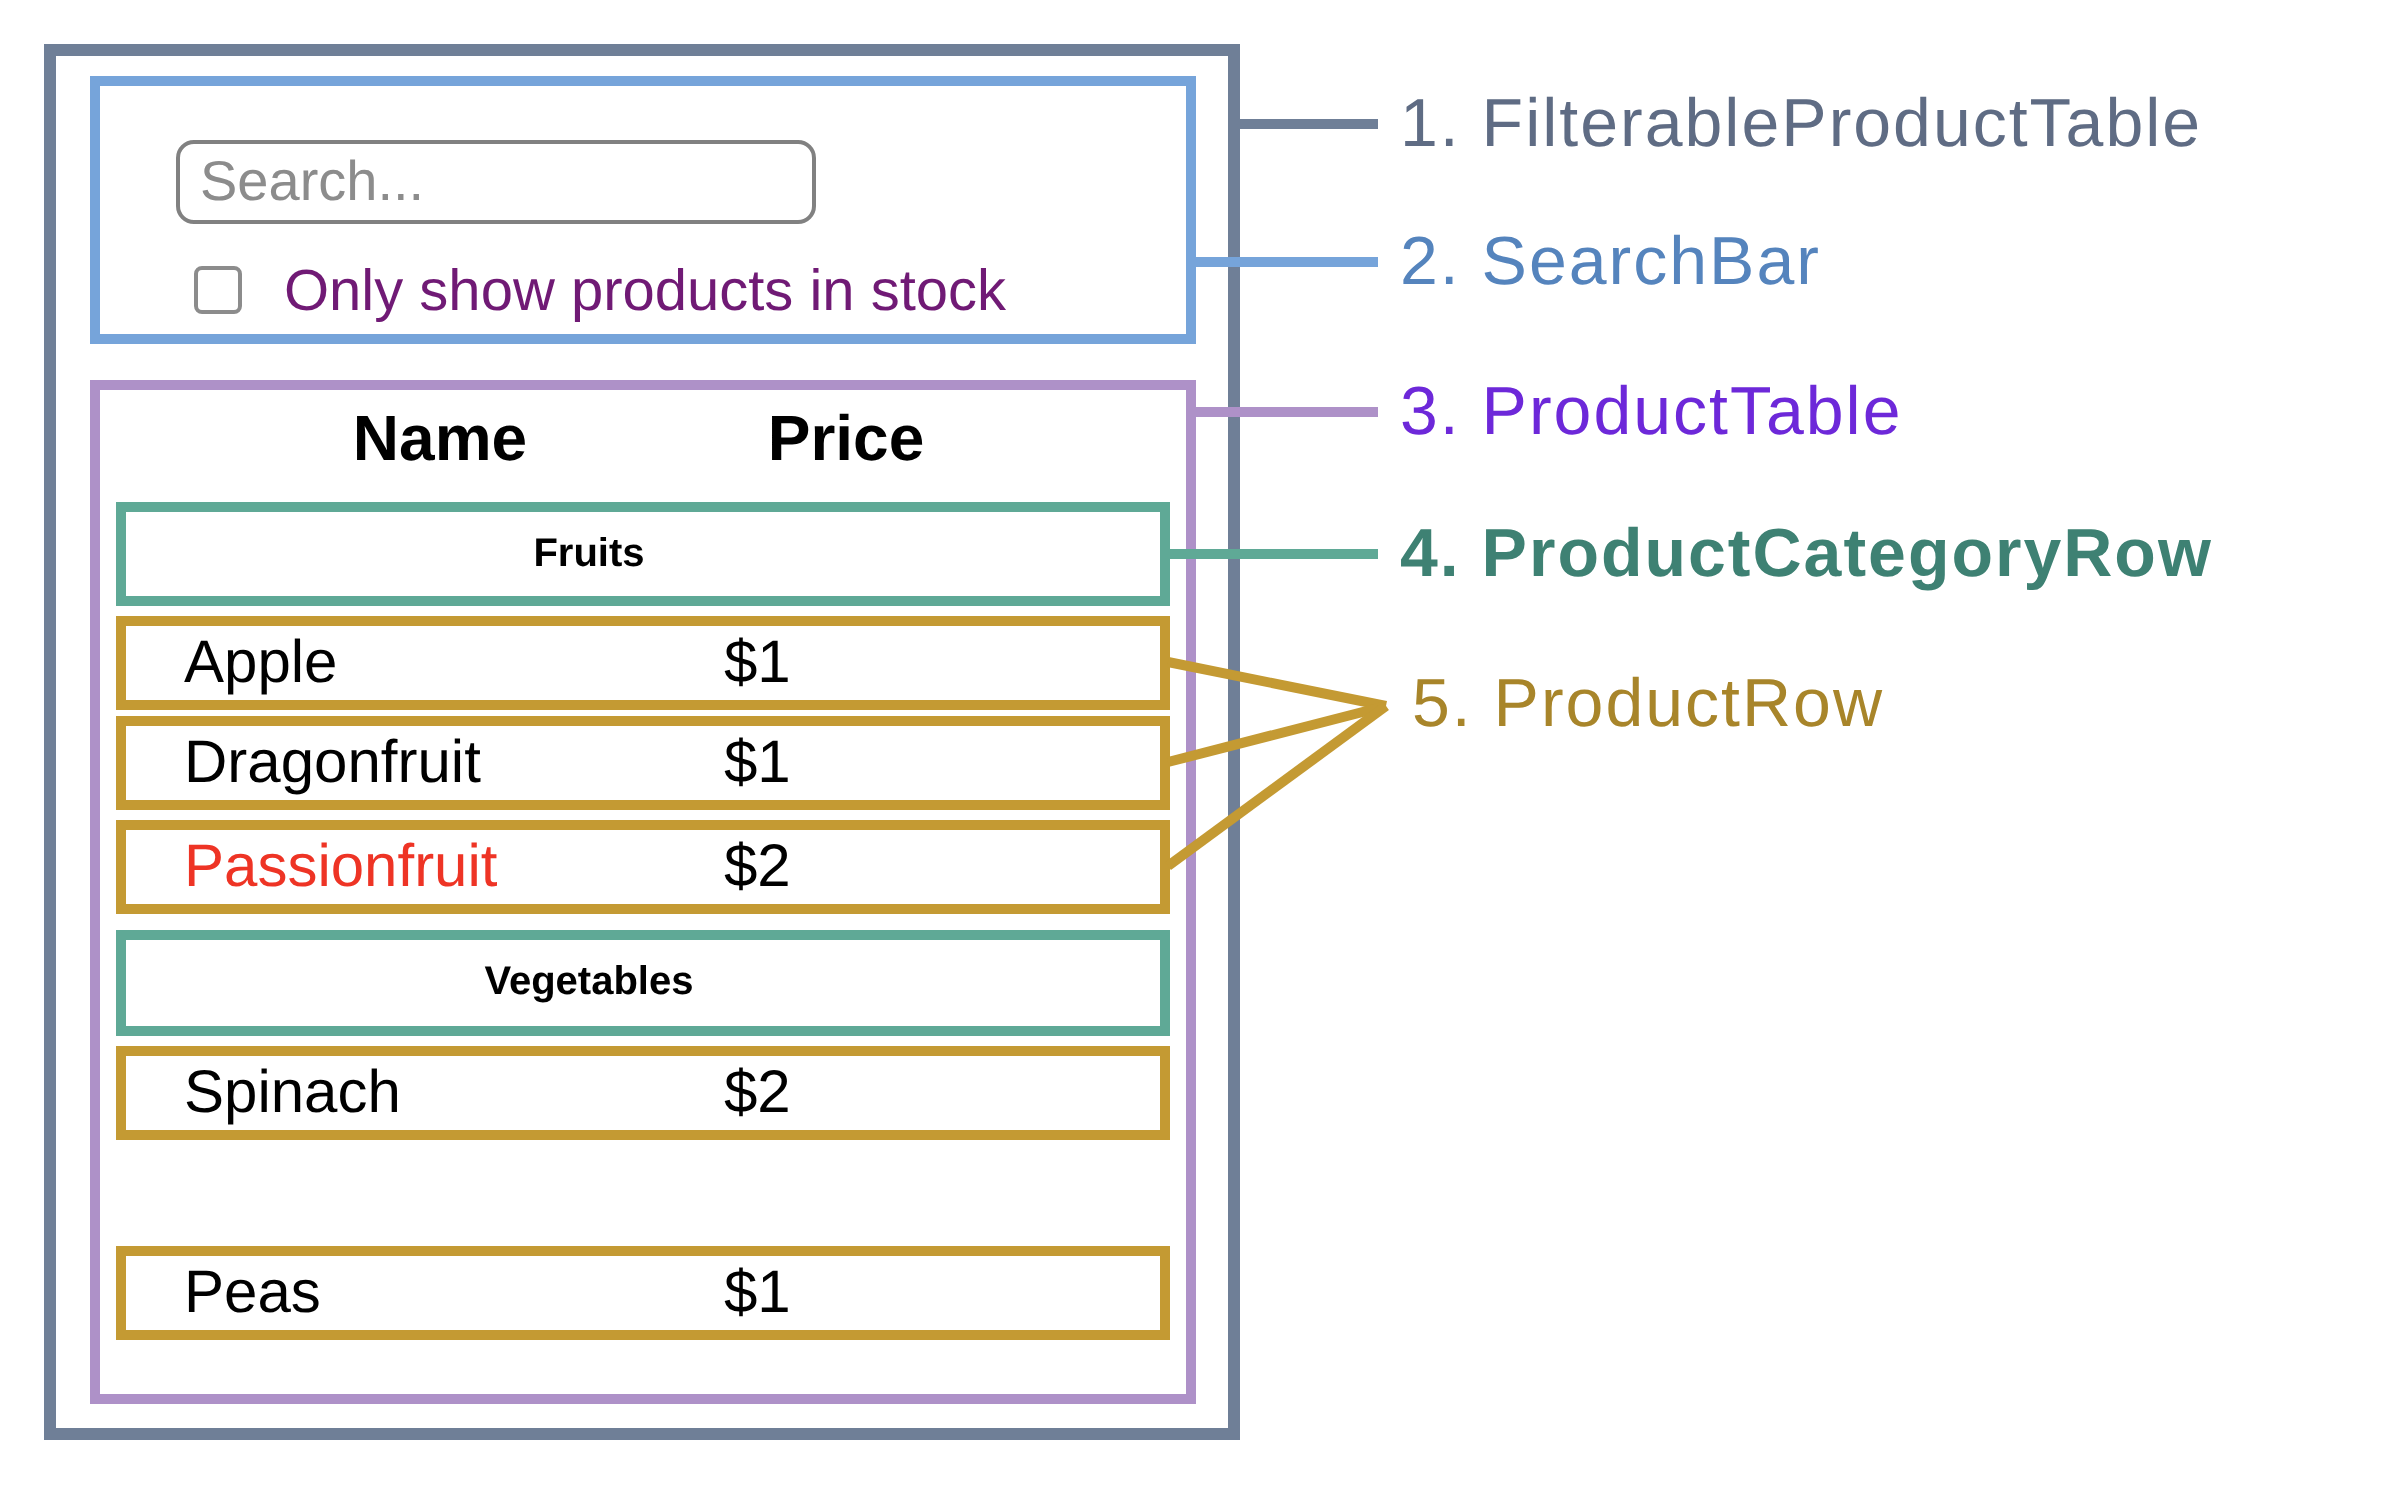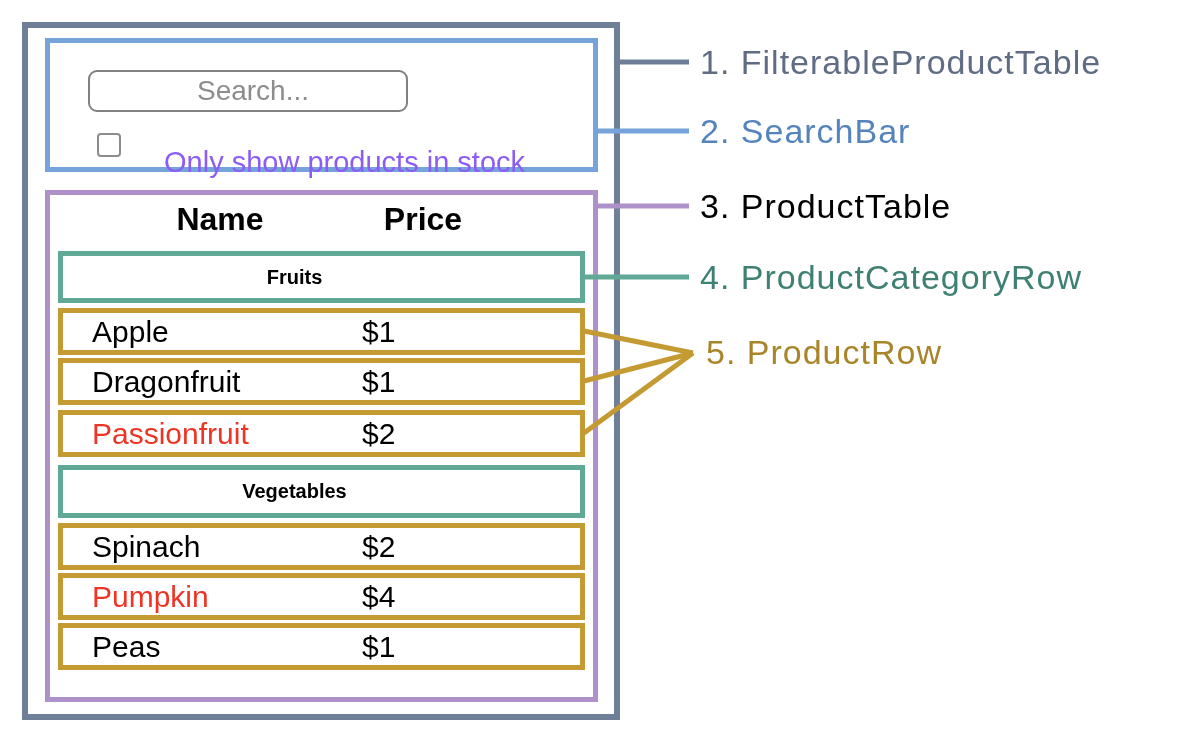--- a/index.html
+++ b/index.html
@@ -14,30 +14,30 @@
   }
   .box { position: absolute; background: #ffffff; border-style: solid; }
   .outer-box   { left: 22px;  top: 22px;  width: 598px; height: 698px; border-width: 6px; }
   .search-box  { left: 17px;  top: 10px;  width: 553px; height: 134px; border-width: 5px; }
   .table-box   { left: 17px;  top: 162px; width: 553px; height: 512px; border-width: 5px; }
 
   .search-input {
     position: absolute; left: 38px; top: 27px; width: 320px; height: 42px;
     border: 2px solid #818181; border-radius: 9px;
     font-family: "Liberation Sans", "DejaVu Sans", sans-serif;
-    font-size: 28px; color: #333; padding: 0 0 0 10px; outline: none; text-align: center;
+    font-size: 28px; color: #333; padding: 0 0 0 10px; outline: none;
   }
   .search-input::placeholder { color: #8c8c8c; opacity: 1; }
   .checkbox {
     position: absolute; left: 47px; top: 90px; width: 24px; height: 24px;
     border: 2px solid #8c8c8c; border-radius: 4px; background: #fff;
   }
   .checkbox-label {
-    position: absolute; left: 92px; top: 102px; height: 34px; line-height: 34px;
-    font-size: 29px; color: #8b5cf6; white-space: nowrap; margin-left: 22px;
+    position: absolute; left: 92px; top: 86px; height: 34px; line-height: 34px;
+    font-size: 29px; color: #701a75; white-space: nowrap;
   }
 
   .col-header {
     position: absolute; top: 7px; height: 34px; line-height: 34px;
     transform: translateX(-50%);
     font-size: 32px; font-weight: bold; color: #000000; white-space: nowrap;
   }
   .col-header.name  { left: 170px; }
   .col-header.price { left: 373px; }
 
@@ -120,24 +120,20 @@
 
       <div class="trow category-row row-vegetables" style="border-color: rgb(95, 169, 150);">
         <span class="cat-label">Vegetables</span>
       </div>
 
       <div class="trow product-row row-spinach" style="border-color: rgb(196, 154, 51);">
         <span class="cell name" style="color: rgb(0, 0, 0);">Spinach</span>
         <span class="cell price">$2</span>
       </div>
 
-      <div class="trow product-row row-pumpkin" style="border-color: rgb(196, 154, 51);">
-        <span class="cell name" style="color: rgb(238, 52, 37);">Pumpkin</span>
-        <span class="cell price">$4</span>
-      </div>
 
       <div class="trow product-row row-peas" style="border-color: rgb(196, 154, 51);">
         <span class="cell name" style="color: rgb(0, 0, 0);">Peas</span>
         <span class="cell price">$1</span>
       </div>
 
     </div>
   </div>
 
   <svg id="connector-overlay" viewBox="0 0 1200 744">
@@ -145,17 +141,17 @@
     <line x1="597" y1="131" x2="689" y2="131" style="stroke: rgb(118, 164, 218);"></line>
     <line x1="596" y1="206" x2="689" y2="206" style="stroke: rgb(174, 145, 200);"></line>
     <line x1="584" y1="277" x2="689" y2="277" style="stroke: rgb(95, 169, 150);"></line>
     <line x1="584" y1="331" x2="693" y2="353" style="stroke: rgb(196, 154, 51);"></line>
     <line x1="584" y1="381" x2="693" y2="353" style="stroke: rgb(196, 154, 51);"></line>
     <line x1="584" y1="433" x2="693" y2="353" style="stroke: rgb(196, 154, 51);"></line>
   </svg>
 
   <div class="legend-label legend-1" style="color: rgb(95, 108, 132);">1. FilterableProductTable</div>
   <div class="legend-label legend-2" style="color: rgb(85, 132, 189);">2. SearchBar</div>
-  <div class="legend-label legend-3" style="color: #000000;">3. ProductTable</div>
-  <div class="legend-label legend-4" style="color: rgb(62, 129, 115);">4. ProductCategoryRow</div>
+  <div class="legend-label legend-3" style="color: #6d28d9;">3. ProductTable</div>
+  <div class="legend-label legend-4" style="color: rgb(62, 129, 115); font-weight: bold;">4. ProductCategoryRow</div>
   <div class="legend-label legend-5" style="color: rgb(168, 133, 42);">5. ProductRow</div>
 
 </div>
 
 </body></html>

